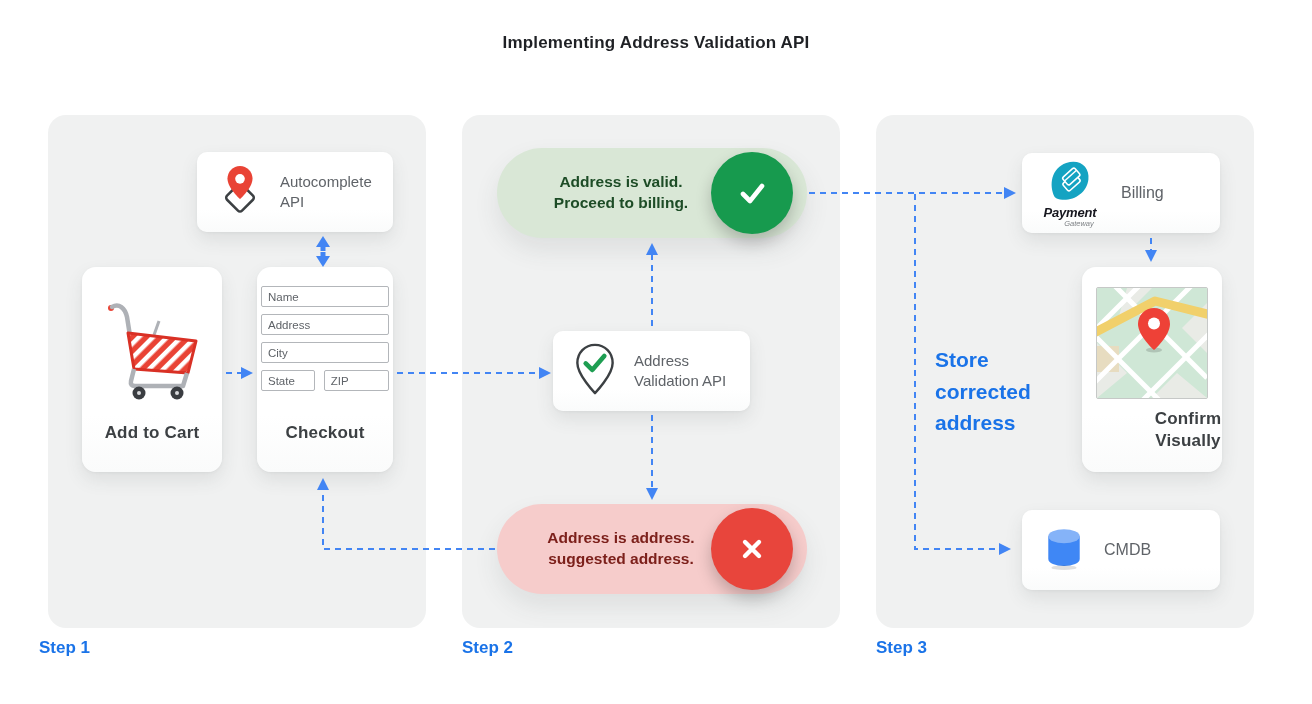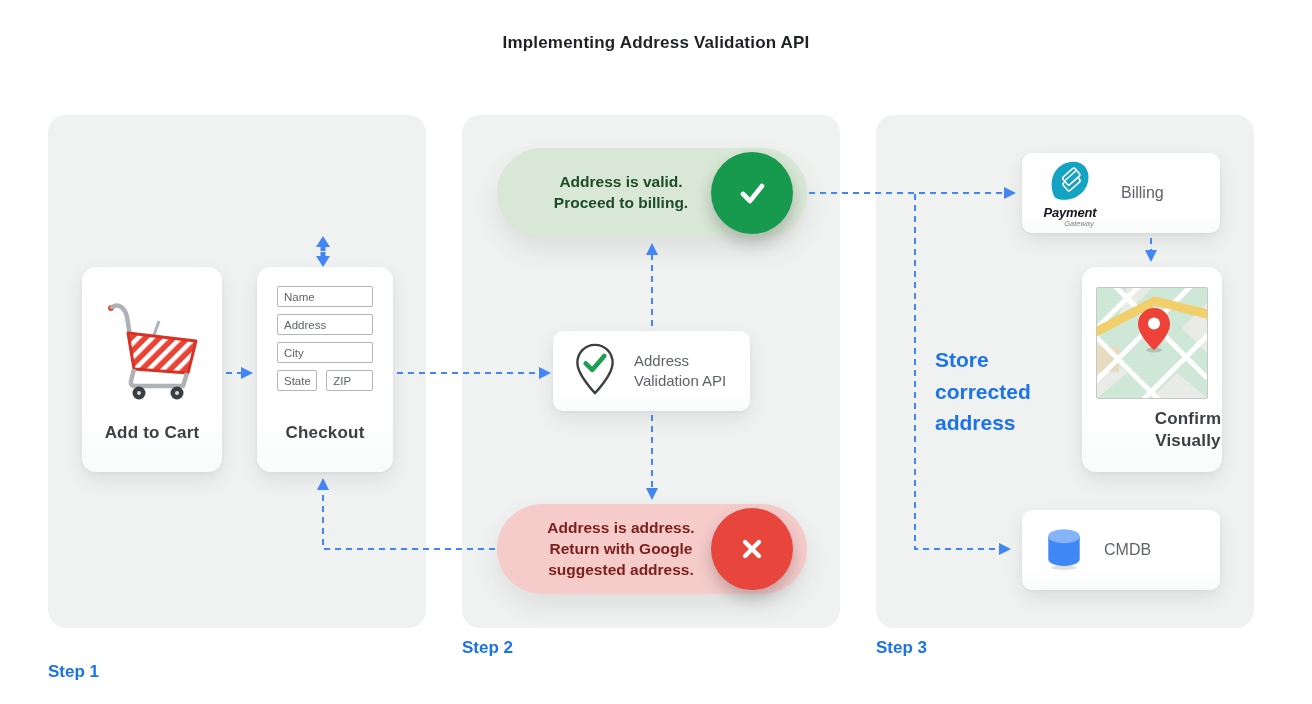--- a/index.html
+++ b/index.html
@@ -7,21 +7,21 @@
   .stage { position:relative; width:1312px; height:704px; background:#ffffff; overflow:hidden; }
 
   .title { position:absolute; top:33px; left:0; width:100%; text-align:center;
            font-size:17px; font-weight:700; color:#1f2125; letter-spacing:.2px; }
 
   .panel { position:absolute; top:115px; width:378px; height:513px;
            background:#f0f1f1; border-radius:18px; }
   .panel-1 { left:48px; } .panel-2 { left:462px; } .panel-3 { left:876px; }
 
   .step-label { position:absolute; top:638px; font-size:17px; font-weight:700; color:#1a73e8; }
-  .step-label.s1 { left:48px;margin-top:24px; } .step-label.s2 { left:462px; } .step-label.s3 { left:876px; }
+  .step-label.s1 { left:39px; } .step-label.s2 { left:462px; } .step-label.s3 { left:876px; }
 
   .card { position:absolute; background:linear-gradient(180deg,#ffffff 72%,#fafbfb);
           border-radius:10px;
           box-shadow:0 8px 18px rgba(60,64,67,.10), 0 1px 3px rgba(60,64,67,.06); }
 
   .api-card { display:flex; align-items:center; gap:13px; padding:0 10px 0 16px; }
   .api-title { font-size:15px; color:#5f6368; line-height:1.32; }
 
   .card-autocomplete { left:197px; top:152px; width:196px; height:80px; }
   .card-validation   { left:553px; top:331px; width:197px; height:80px; }
@@ -31,21 +31,21 @@
   .card-addtocart { left:82px;  top:267px; width:140px; height:205px; border-radius:14px; }
   .card-checkout  { left:257px; top:267px; width:136px; height:205px; border-radius:14px; }
   .card-confirm   { left:1082px; top:267px; width:140px; height:205px; border-radius:14px;padding-left:36px; }
 
   .card-label { position:absolute; bottom:28px; width:100%; text-align:center;
                 font-weight:700; font-size:17px; color:#3c4043; letter-spacing:.2px; line-height:1.3; }
   .card-confirm .card-label { bottom:20px; }
 
   .cart-art { position:absolute; top:24px; left:15px; }
 
-  .form-wrap { padding:19px 20px 0; }
+  .form-wrap { padding:19px 4px 0; }
   .form-field { display:block; width:100%; height:21px; border:1px solid #b3b6ba; background:#fff;
                 border-radius:2px; font-size:11.5px; color:#5f6368; padding:1px 6px 0;
                 font-family:"Liberation Sans", sans-serif; margin-bottom:7px; }
   .form-field::placeholder { color:#5f6368; opacity:1; }
   .field-row { display:flex; gap:9px; }
   .field-row .st { width:42%; } .field-row .zp { flex:1; }
 
   .map-frame { position:absolute; top:20px; left:14px; width:112px; height:112px;
                border:1px solid #c6c8c7; background:#eef0ea; border-radius:2px; overflow:hidden; }
 
@@ -82,20 +82,33 @@
 <body>
 
 <div class="stage">
 
   <h1 class="title">Implementing Address Validation API</h1>
 
   <div class="panel panel-1"></div>
   <div class="panel panel-2"></div>
   <div class="panel panel-3"></div>
 
+  <div class="card api-card card-autocomplete">
+    <span>
+      <svg width="54" height="56" viewBox="0 0 56 58">
+        <rect x="17" y="26" width="22" height="22" rx="3" transform="rotate(45 28 37)" fill="#ffffff" stroke="#3c4043" stroke-width="2.6"></rect>
+        <path d="M28 4 C20.8 4 15 9.9 15 17.2 C15 27 28 38.5 28 38.5 C28 38.5 41 27 41 17.2 C41 9.9 35.2 4 28 4 Z" fill="#e94335"></path>
+        <circle cx="28" cy="17.4" r="5" fill="#ffffff"></circle>
+      </svg>
+    </span>
+    <span class="api-title">
+      <span style="display:block">Autocomplete</span>
+      <span style="display:block">API</span>
+    </span>
+  </div>
 
   <div class="card card-addtocart">
     <span class="cart-art">
       <svg width="110" height="112" viewBox="0 0 110 112">
         <defs>
           <pattern id="hatch" width="10" height="10" patternUnits="userSpaceOnUse" patternTransform="rotate(45)">
             <rect width="10" height="10" fill="#e94335"></rect>
             <rect width="4.5" height="10" fill="#ffffff"></rect>
           </pattern>
         </defs>
@@ -149,21 +162,20 @@
     </span>
     <span class="api-title">
       <span style="display:block">Address</span>
       <span style="display:block">Validation API</span>
     </span>
   </div>
 
   <div class="pill pill-invalid">
     <div class="pill-text">
       <b>Address is address.</b>
-      <span style="display:block">Return with Google</span>
       <span style="display:block">suggested address.</span>
     </div>
     <div class="pill-circle">
       <svg width="40" height="40" viewBox="0 0 40 40">
         <path d="M13 13 L27 27 M27 13 L13 27" stroke="#ffffff" stroke-width="4.4" stroke-linecap="round"></path>
       </svg>
     </div>
   </div>
 
   <div class="step-label s2">Step 2</div>

